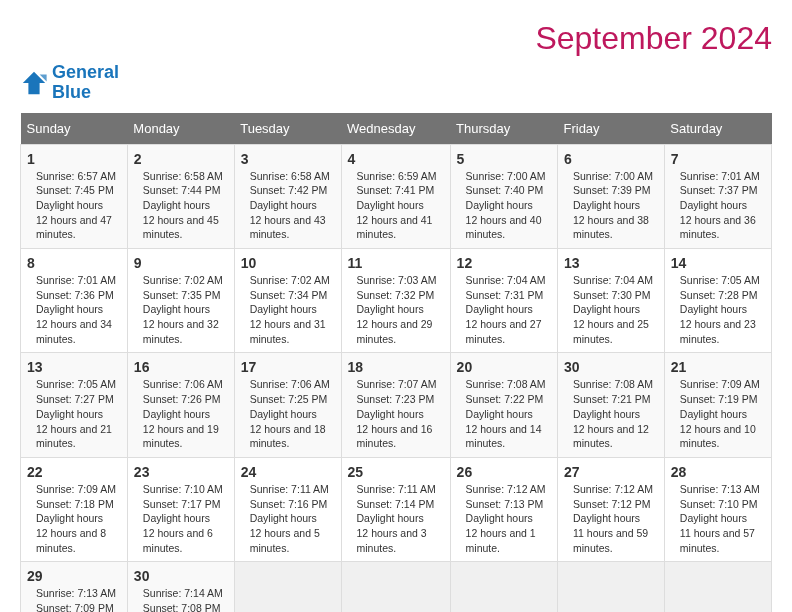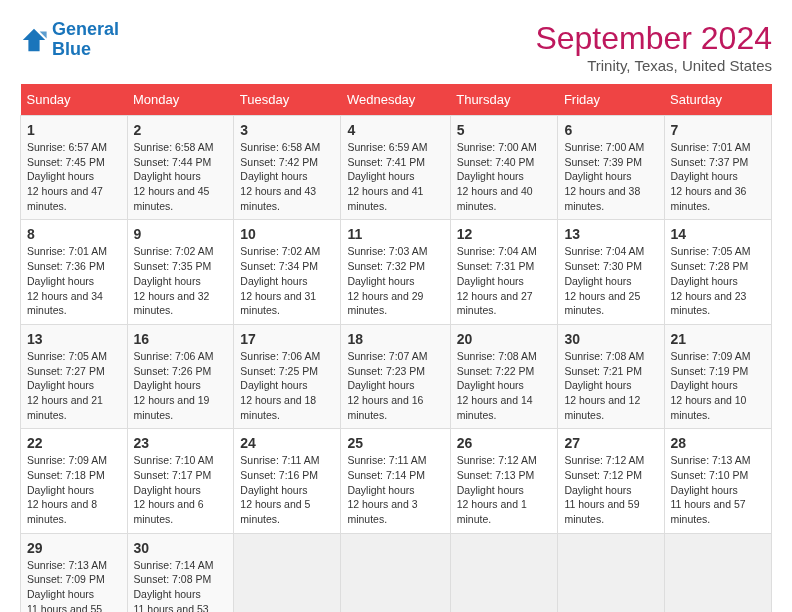--- a/index.html
+++ b/index.html
@@ -13,20 +13,21 @@
     .header {
       display: flex;
       justify-content: space-between;
       align-items: flex-start;
       margin-bottom: 10px;
     }
     .logo {
       display: flex;
       align-items: center;
       gap: 4px;
+      margin-top: 43px;
     }
     .logo-text {
       font-size: 18px;
       font-weight: bold;
       color: #333;
       line-height: 1.1;
     }
     .logo-text span {
       color: #1a75bb;
     }
@@ -46,21 +47,21 @@
       font-size: 15px;
       font-weight: normal;
       color: #555;
     }
     table {
       width: 100%;
       border-collapse: collapse;
       font-size: 11px;
     }
     thead tr th {
-      background-color: #ef4444;
+      background-color: #737373;
       color: white;
       padding: 8px 6px;
       text-align: left;
       font-size: 13px;
       font-weight: normal;
     }
     tbody tr td {
       vertical-align: top;
       padding: 6px 6px;
       border: 1px solid #ddd;
@@ -74,20 +75,21 @@
       font-size: 14px;
       font-weight: bold;
       color: #333;
       display: block;
       margin-bottom: 2px;
     }
     tbody tr td .day-info {
       color: #333;
       font-size: 10.5px;
       line-height: 1.4;
+      margin-left: 9px;
     }
     tbody tr td.empty {
       background: #f0f0f0;
     }
   </style>
 </head>
 <body>
 
 <div class="header">
   <div class="logo">
@@ -97,21 +99,20 @@
     </svg>
     <div>
       <div class="logo-text">
         <span>General</span><br>
         <span>Blue</span>
       </div>
     </div>
   </div>
   <div class="title-block">
     <h1>September 2024</h1>
-    <h2>Trinity, Texas, United States</h2>
   </div>
 </div>
 
 <table>
   <thead>
     <tr>
       <th>Sunday</th>
       <th>Monday</th>
       <th>Tuesday</th>
       <th>Wednesday</th>

